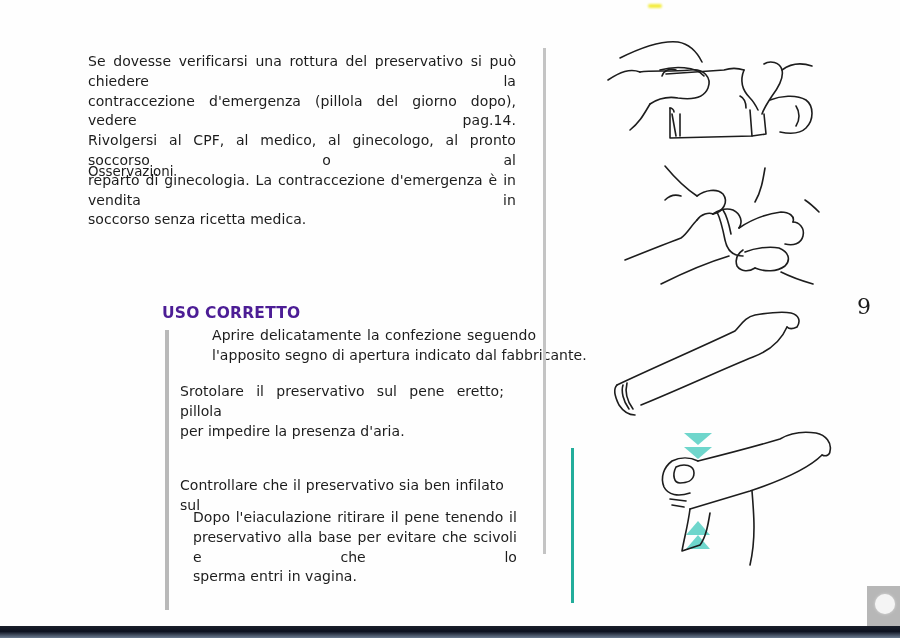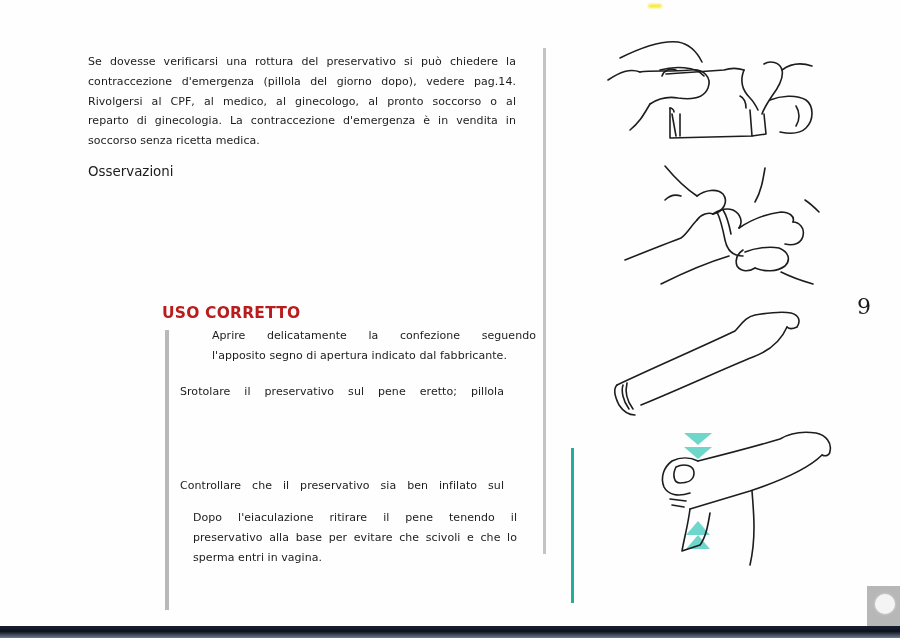--- a/index.html
+++ b/index.html
@@ -12,32 +12,32 @@
     .page { position: absolute; left: 0; top: 0; width: 900px; height: 628px; background: #fefefe; }
     .bottom-edge {
       position: absolute; left: 0; top: 626px; width: 900px; height: 12px;
       background: linear-gradient(to bottom, #1a1f2a 0%, #0d1220 45%, #6d7d92 100%);
     }
     .yellow-mark {
       position: absolute; left: 648px; top: 4px; width: 14px; height: 4px;
       background: #f3ec3c; border-radius: 2px; filter: blur(1px);
     }
     .para {
-      position: absolute; font-size: 11px; line-height: 19.8px; margin: 0;
+      position: absolute; font-size: 14px; line-height: 19.8px; margin: 0;
       text-align: justify; letter-spacing: 0.05px;
     }
     .para .line { display: block; white-space: nowrap; }
     .para .justify { text-align-last: justify; white-space: normal; }
     #intro { left: 88px; top: 52px; width: 428px; }
     #obs-title { position: absolute; left: 88px; top: 164px; font-size: 13.4px; font-weight: normal; }
     #obs-body { left: 88px; top: 180px; width: 432px; }
     .bold { font-weight: bold; }
     #section-title {
       position: absolute; left: 162px; top: 304px; font-size: 15.5px; font-weight: bold;
-      color: #b91c1c; letter-spacing: 0.2px;
+      color: #4c1d95; letter-spacing: 0.2px;
     }
     .step { position: absolute; left: 180px; width: 324px; }
     #step1 { top: 326px; margin-left: 32px; }
     #step2 { top: 382px; }
     #step3 { top: 476px; }
     #step4 { top: 508px; margin-left: 13px; }
     .gray-bar { position: absolute; background: #b9b9b9; }
     #steps-bar { left: 165px; top: 330px; width: 4px; height: 280px; }
     #divider { left: 543px; top: 48px; width: 3px; height: 506px; background: #c4c4c4; }
     #teal-bar { position: absolute; left: 571px; top: 448px; width: 3px; height: 155px; background: #23ad9b; }
@@ -75,20 +75,21 @@
 
   <div id="section-title">USO CORRETTO</div>
   <div class="gray-bar" id="steps-bar"></div>
 
   <div class="para step" id="step1">
     <span class="line justify">Aprire delicatamente la confezione seguendo</span>
     <span class="line">l'apposito segno di apertura indicato dal fabbricante.</span>
   </div>
   <div class="para step" id="step2">
     <span class="line justify">Srotolare il preservativo sul  pene eretto; pillola</span>
+    <span class="line">per impedire la presenza d'aria.</span>
   </div>
   <div class="para step" id="step3">
     <span class="line justify">Controllare che il preservativo sia ben infilato sul</span>
   </div>
   <div class="para step" id="step4">
     <span class="line justify">Dopo l'eiaculazione ritirare il pene tenendo il</span>
     <span class="line justify">preservativo alla base per evitare che scivoli e che lo</span>
     <span class="line">sperma entri in vagina.</span>
   </div>
 

